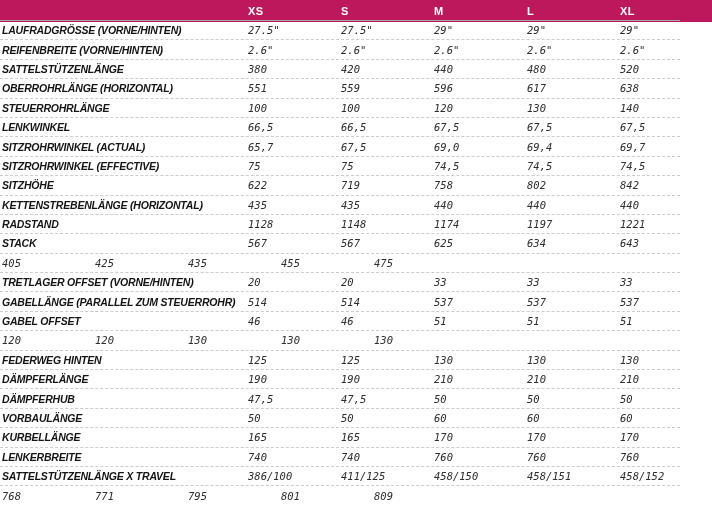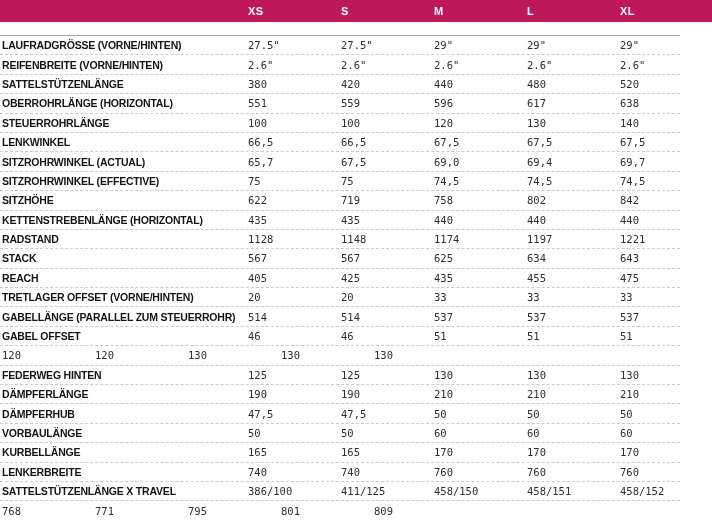--- a/index.html
+++ b/index.html
@@ -35,23 +35,24 @@
     color: #ffffff;
     font-size: 11px;
     font-weight: 700;
     letter-spacing: 0.3px;
     padding-left: 2px;
     box-sizing: border-box;
     font-family: "Liberation Sans", sans-serif;
   }
   .table-body {
     position: absolute;
-    top: 35px;
+    top: 20px;
     left: 0;
     width: 680px;
+    font-style: italic;
   }
   .row {
     display: flex;
     height: 19.4px;
     box-sizing: border-box;
     border-top: 1px dashed #cccccc;
     align-items: center;
   }
   .row:first-child {
     border-top: 1px solid #a8a8a8;
@@ -186,21 +187,20 @@
     </div>
     <div class="row">
       <div class="label-cell">STACK</div>
       <div class="value-cell">567</div>
       <div class="value-cell">567</div>
       <div class="value-cell">625</div>
       <div class="value-cell">634</div>
       <div class="value-cell">643</div>
     </div>
     <div class="row">
-      <div class="label-cell">REACH</div>
       <div class="value-cell">405</div>
       <div class="value-cell">425</div>
       <div class="value-cell">435</div>
       <div class="value-cell">455</div>
       <div class="value-cell">475</div>
     </div>
     <div class="row">
       <div class="label-cell">TRETLAGER OFFSET (VORNE/HINTEN)</div>
       <div class="value-cell">20</div>
       <div class="value-cell">20</div>

